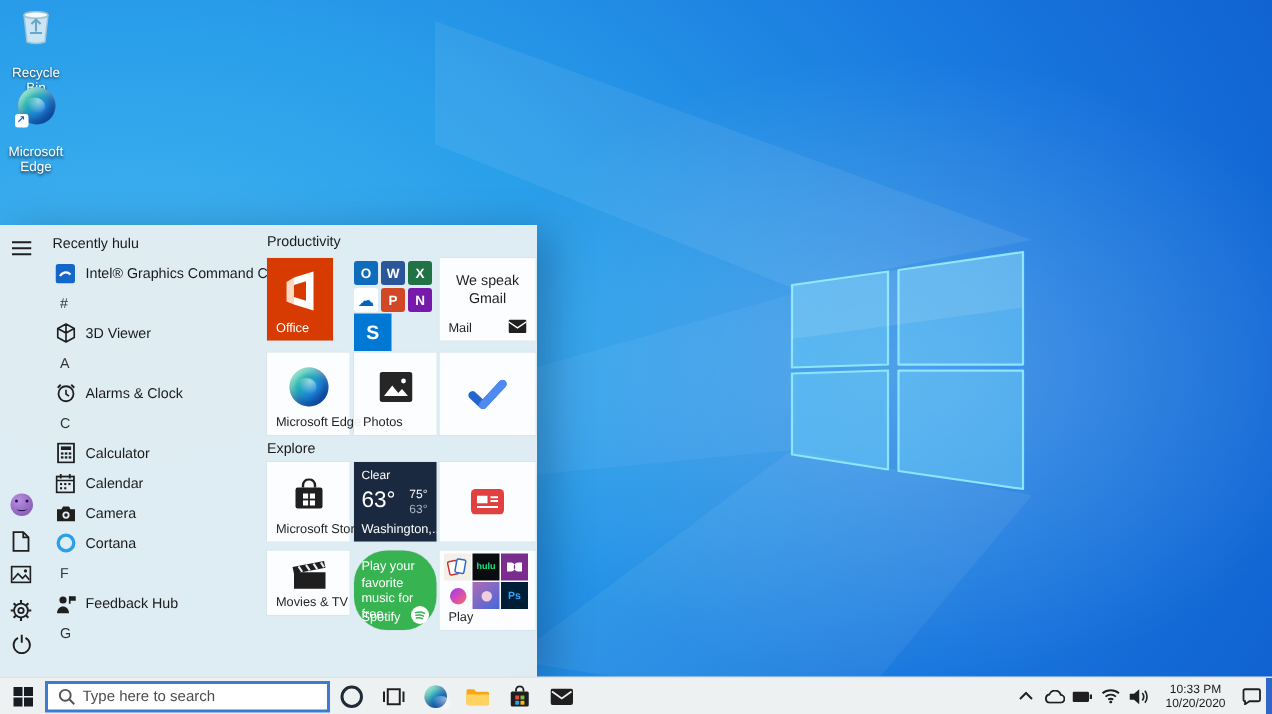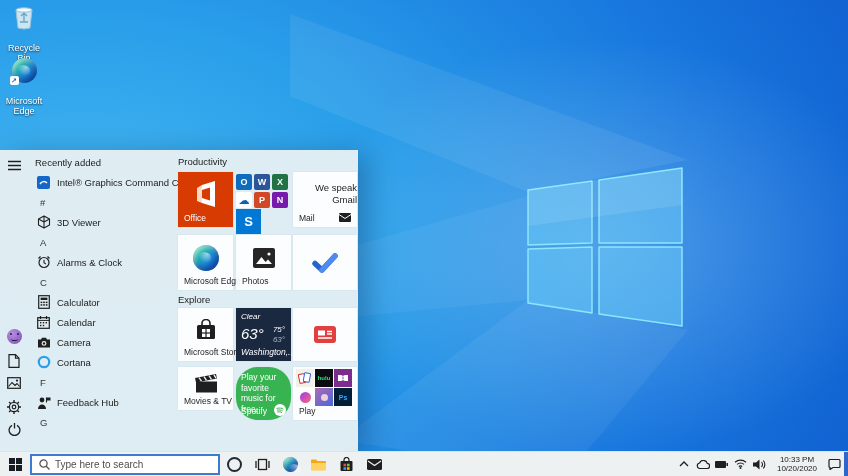--- a/index.html
+++ b/index.html
@@ -34,21 +34,21 @@
   .app-row .aicon{width:15px;height:15px;flex:0 0 15px;margin-right:6px;display:flex;align-items:center;justify-content:center;}
   .app-row .albl{font-size:9.5px;color:#1b1b1b;white-space:nowrap;}
   .list-header{height:20px;display:flex;align-items:center;padding-left:7px;font-size:9.5px;color:#1b1b1b;}
   .letter-row{height:20px;display:flex;align-items:center;padding-left:12px;font-size:9.5px;color:#333;}
   
   .group-label{position:absolute;font-size:9.5px;color:#1b1b1b;}
   .tile{position:absolute;background:rgba(253,254,255,.92);box-shadow:0 0 0 .5px rgba(0,0,0,.04);}
   .tile .t-label{position:absolute;left:6px;bottom:4px;font-size:8.5px;color:#201f1e;white-space:nowrap;}
   .tile-office{background:#d83b01;}
   .tile-office .t-label{color:#fff;}
-  .tile-weather{background:#1b2940;color:#fff;font-style:italic;}
+  .tile-weather{background:#1b2940;color:#fff;}
   .tile-spotify{background:#38b352;color:#fff;}
   .center-glyph{position:absolute;inset:0;display:flex;align-items:center;justify-content:center;}
   .minis{display:grid;grid-template-columns:repeat(3,16px);grid-auto-rows:16px;gap:2px;}
   .mini{width:16px;height:16px;border-radius:2px;display:flex;align-items:center;justify-content:center;
         color:#fff;font-size:9px;font-weight:bold;}
   .skype-tile{position:absolute;width:25px;height:25px;background:#0078d4;display:flex;align-items:center;
         justify-content:center;color:#fff;font-size:13px;font-weight:bold;}
   .collage{display:grid;grid-template-columns:repeat(3,18px);grid-auto-rows:18px;gap:1px;}
   .cg{display:flex;align-items:center;justify-content:center;overflow:hidden;}
   
@@ -150,21 +150,21 @@
     </div>
     <div class="rail-btn" style="top:268px;">
       <svg width="13" height="13" viewBox="0 0 13 13">
         <path d="M4 2.3a5.4 5.4 0 1 0 5 0" fill="none" stroke="#1f1f1f" stroke-width="1.3"></path>
         <path d="M6.5 0v5.5" stroke="#1f1f1f" stroke-width="1.3"></path>
       </svg>
     </div>
   </div>
 
   <div class="abs apps">
-    <div class="list-header">Recently added</div>
+    <div class="list-header">Recently hulu</div>
 
     <div class="app-row">
       <span class="aicon">
         <svg width="13" height="13" viewBox="0 0 13 13">
             <rect width="13" height="13" rx="2" fill="#1466c8"></rect>
             <path d="M3 8c2-3 5-3 7-1" stroke="#fff" stroke-width="1.5" fill="none"></path>
           </svg>
       </span>
       <span class="albl">Intel® Graphics Command Center</span>
     </div>
@@ -264,21 +264,21 @@
       </span>
       <span class="albl">Feedback Hub</span>
     </div>
 
     <div class="letter-row">G</div>
 
   </div>
 
   <div class="group-label" style="left:178px;top:6px;">Productivity</div>
 
-  <div class="tile tile-office" style="left:178px;top:22px;width:55px;height:55px;">
+  <div class="tile tile-office" style="left:178px;top:22px;width:44px;height:55px;">
     <div class="center-glyph" style="bottom:12px;">
       <svg width="24" height="28" viewBox="0 0 24 28">
         <polygon points="8,5 21,1 21,27 8,23" fill="#fff"></polygon>
         <polygon points="3,8 8,5 8,23 3,21" fill="#ffd8c2"></polygon>
         <polygon points="8,10 16,7.5 16,20.5 8,18" fill="#d83b01"></polygon>
       </svg>
     </div>
     <div class="t-label">Office</div>
   </div>
 
@@ -290,21 +290,21 @@
       <span class="mini" style="background:#fff;color:#0364b8;font-size:11px;">☁</span>
       <span class="mini" style="background:#d24726;">P</span>
       <span class="mini" style="background:#7719aa;">N</span>
     </div>
   </div>
   <div class="skype-tile" style="left:236px;top:59px;">
     <span>S</span>
   </div>
 
   <div class="tile" style="left:293px;top:22px;width:64px;height:55px;">
-    <div style="position:absolute;top:10px;left:0;right:0;text-align:right;font-size:9.5px;color:#201f1e;line-height:12px;">
+    <div style="position:absolute;top:10px;left:0;right:0;text-align:center;font-size:9.5px;color:#201f1e;line-height:12px;">
       <div>We speak</div>
       <div>Gmail</div>
     </div>
     <div class="t-label">Mail</div>
     <svg width="12" height="9" viewBox="0 0 12 9" style="position:absolute;right:6px;bottom:5px;">
       <rect width="12" height="9" rx="1" fill="#1f1f1f"></rect>
         <path d="M0 1.5 6 5.5 12 1.5" stroke="#fff" stroke-width="1" fill="none"></path>
     </svg>
   </div>
 

